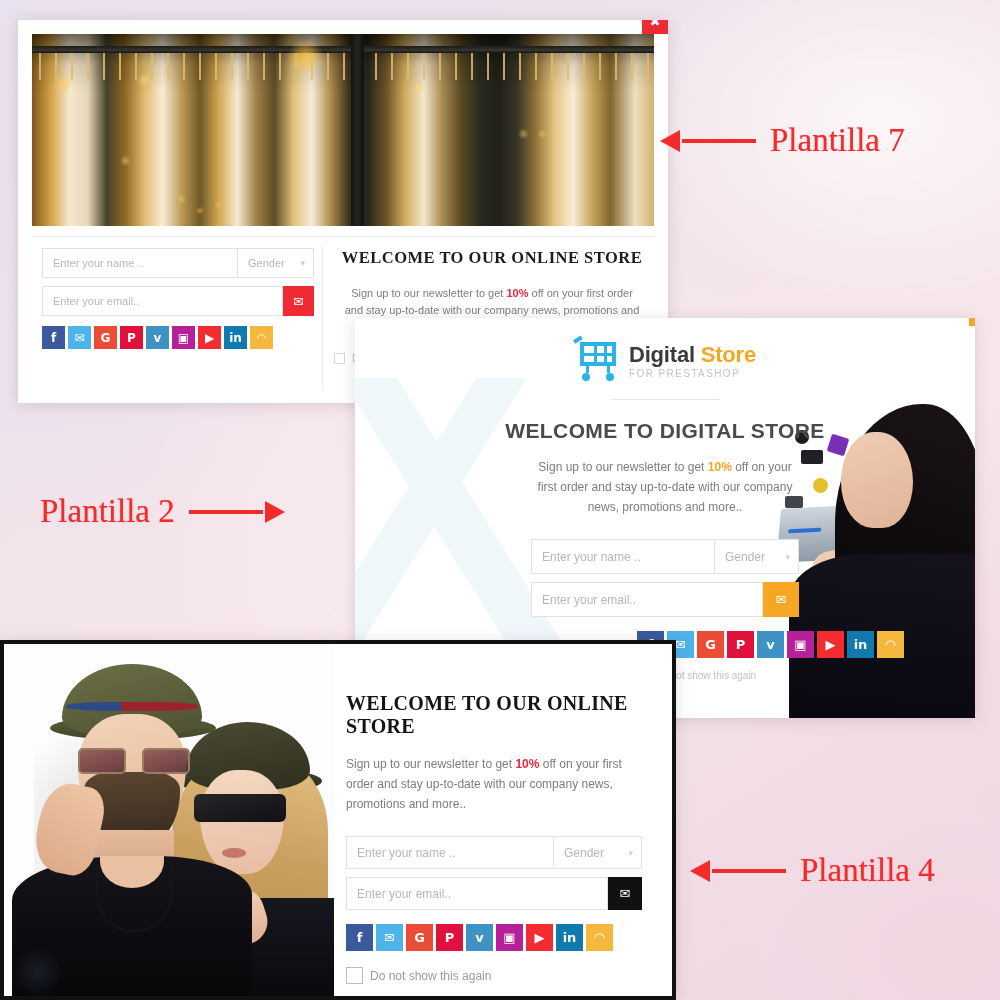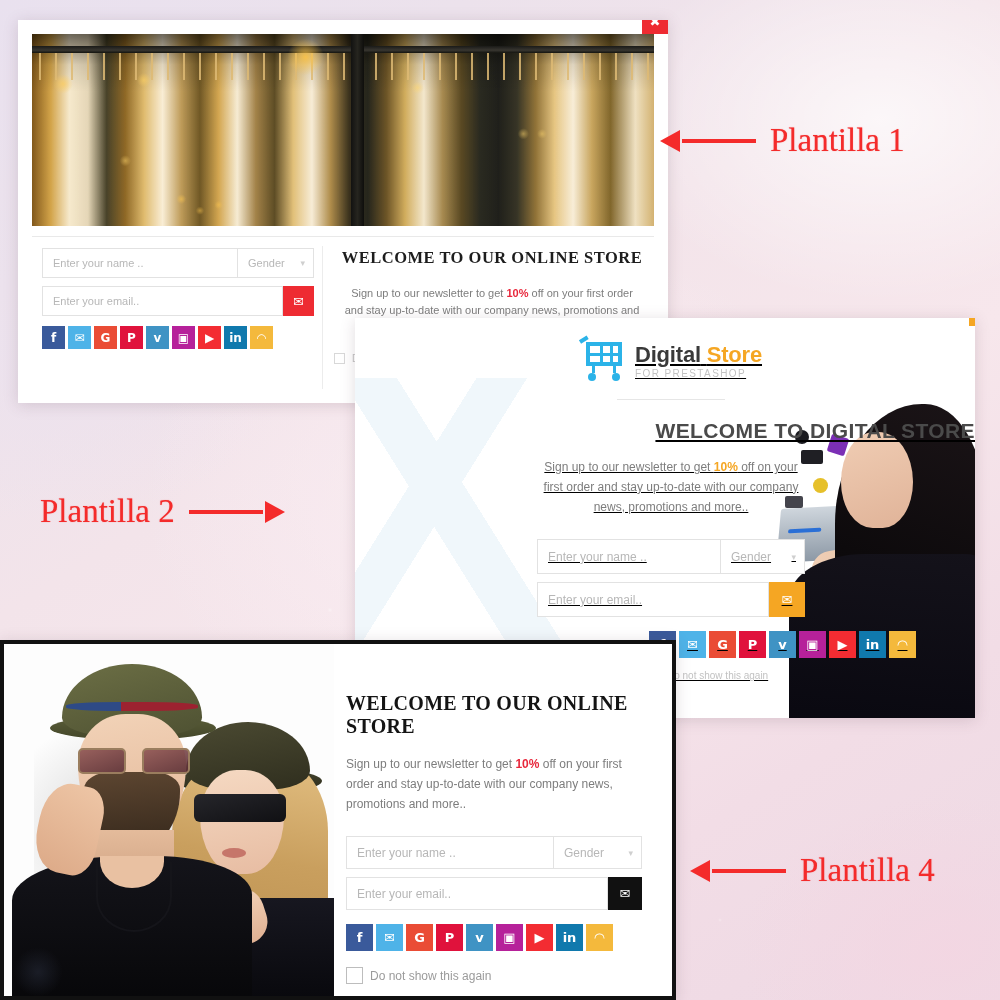--- a/index.html
+++ b/index.html
@@ -213,21 +213,21 @@
     left: 355px; top: 318px;
     width: 620px; height: 400px;
   }
   #panel2 .p2-bgmark {
     position: absolute; left: 0; top: 60px; width: 300px; height: 330px;
     opacity: .5;
     background:
       linear-gradient(58deg, rgba(222,238,248,0) 0 38%, #e3f0f8 38% 49%, rgba(222,238,248,0) 49%),
       linear-gradient(-58deg, rgba(222,238,248,0) 0 66%, #e3f0f8 66% 76%, rgba(222,238,248,0) 76%);
   }
-  .p2-inner { position: absolute; inset: 0; padding: 22px 0 0 12px; text-decoration: underline; }
+  .p2-inner { position: absolute; inset: 0; padding: 22px 0 0 0; }
   .logo-wrap {
     display: flex; align-items: center; justify-content: center; gap: 9px;
   }
   .cart-icon { width: 46px; height: 42px; position: relative; }
   .cart-basket {
     position: absolute; left: 6px; top: 2px; width: 36px; height: 24px;
     border: 4px solid #2bb3e8; box-sizing: border-box;
   }
   .cart-basket::before {
     content:""; position:absolute; left: 0; top: 7px; right: 0; height: 3px; background: #2bb3e8;
@@ -256,21 +256,21 @@
   .cart-wheels::after { right: 0; }
   .brand {
     font-size: 22px; font-weight: bold; letter-spacing: -.2px;
     line-height: 1.05;
   }
   .brand .b1 { color: #3a3a3a; }
   .brand .b2 { color: #f5a623; }
   .brand-sub { font-size: 10px; color: #c3c3c3; letter-spacing: 1.4px; margin-top: 1px; }
   .p2-rule { width: 108px; height: 1px; background: #e6e6e6; margin: 17px auto 0; }
   .p2-title {
-    text-align: right; margin-top: 19px;
+    text-align: center; margin-top: 19px;
     font-size: 21px; font-weight: bold; color: #4a4a4a; letter-spacing: .4px;
   }
   .p2-desc {
     text-align: center; margin: 15px auto 0; width: 268px;
     font-size: 12px; color: #7d7d7d; line-height: 1.65;
   }
   .p2-desc b { color: #f5a623; }
   .p2-form { width: 268px; margin: 22px auto 0; }
   .p2-form .inp, .p2-form .sel { height: 35px; font-size: 12px; }
   .p2-form .sel { width: 84px; }
@@ -712,21 +712,21 @@
     <div class="chk-row p3-chk">
       <div class="chk-box"></div>
       <div class="chk-label">Do not show this again</div>
     </div>
   </div>
 
 </div>
 
 <div class="annot" id="annot1">
   <span class="arrow left"></span>
-  <span>Plantilla 1</span>
+  <span>Plantilla 7</span>
 </div>
 <div class="annot" id="annot2">
   <span>Plantilla 2</span>
   <span class="arrow right"></span>
 </div>
 <div class="annot" id="annot3">
   <span class="arrow left"></span>
   <span>Plantilla 4</span>
 </div>
 

